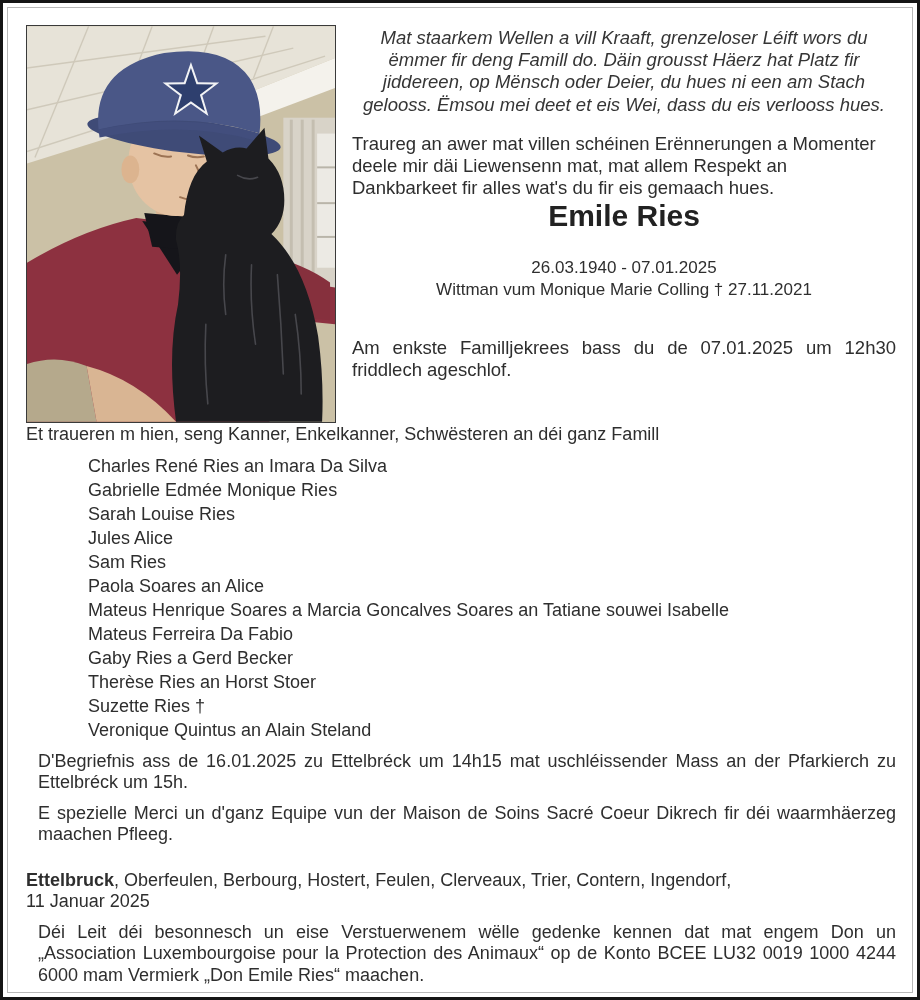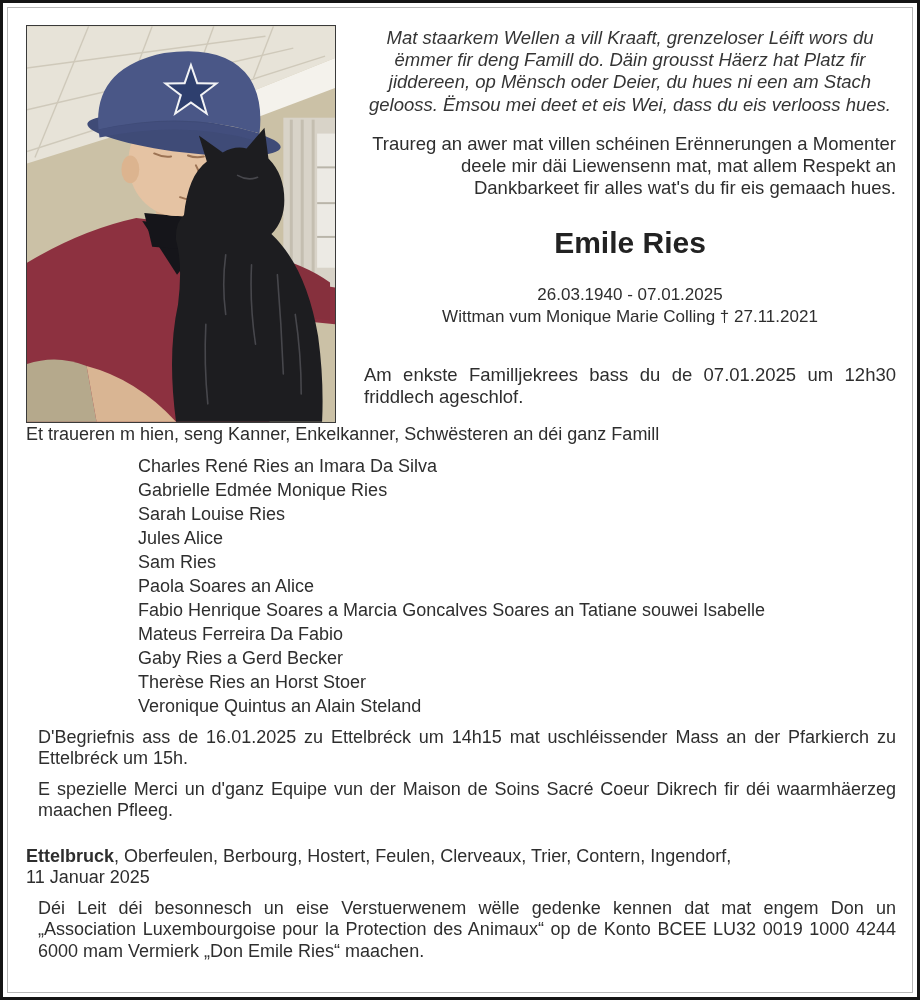--- a/index.html
+++ b/index.html
@@ -6,34 +6,34 @@
   .sheet {
     width:920px; height:1000px; box-sizing:border-box; position:relative;
     background:#ffffff; border:3px solid #141414;
     font-family:"Liberation Sans","DejaVu Sans",sans-serif; color:#2e2e2e;
     margin:0 auto;
   }
   .inner {
     position:absolute; inset:4px; border:1px solid #b8b8b8; box-sizing:border-box;
     padding:17px 16px 0 18px; overflow:hidden;
   }
-  .top-row { display:flex; gap:28px; }
+  .top-row { display:flex; gap:16px; }
   .photo-frame {
     width:310px; height:398px; flex:0 0 auto; border:1px solid #3a3a3a;
     box-sizing:border-box; overflow:hidden; background:#cbc1a6;
   }
   .photo-frame svg { display:block; }
   .right-col { flex:1 1 auto; min-width:0; padding-top:2px; }
   .poem { font-style:italic; font-size:18.5px; line-height:1.2; text-align:center; color:#353535; }
-  .tribute { margin-top:17px; font-size:18.5px; line-height:1.2; text-align:right; }
-  .deceased-name { margin-top:27px; font-size:30px; font-weight:bold; text-align:center; color:#222; }
+  .tribute { margin-top:17px; font-size:18.5px; line-height:1.2; text-align:left; }
+  .deceased-name { font-size:30px; font-weight:bold; text-align:center; color:#222; }
   .dates-block { margin-top:24px; font-size:17px; line-height:1.25; text-align:center; }
   .death-line { margin-top:37px; font-size:18.5px; line-height:1.2; text-align:justify; text-align-last:left; }
   .mourners-intro { margin-top:1px; font-size:18px; line-height:1.2; }
-  .family-list { margin:8px 0 0 112px; font-size:18px; }
+  .family-list { margin:8px 0 0 62px; font-size:18px; }
   .family-member { line-height:24px; white-space:nowrap; }
   .block { margin:9px 0 0 12px; font-size:18px; line-height:21.5px; text-align:justify; text-align-last:left; }
   .places-line { margin-top:24px; font-size:18px; line-height:21.5px; }
   .bold { font-weight:bold; }
 </style>
 </head>
 <body>
 
 <div class="sheet">
   <div class="inner">
@@ -126,24 +126,25 @@
 
     <div class="mourners-intro">Et traueren m hien, seng Kanner, Enkelkanner, Schwësteren an déi ganz Famill</div>
 
     <div class="family-list">
         <div class="family-member">Charles René Ries an Imara Da Silva</div>
         <div class="family-member">Gabrielle Edmée Monique Ries</div>
         <div class="family-member">Sarah Louise Ries</div>
         <div class="family-member">Jules Alice</div>
         <div class="family-member">Sam Ries</div>
         <div class="family-member">Paola Soares an Alice</div>
-        <div class="family-member">Fabio Henrique Soares a Marcia Goncalves Soares an Tatiane souwei Isabelle</div>
+        <div class="family-member">Mateus Henrique Soares a Marcia Goncalves Soares an Tatiane souwei Isabelle</div>
         <div class="family-member">Mateus Ferreira Da Fabio</div>
         <div class="family-member">Gaby Ries a Gerd Becker</div>
         <div class="family-member">Therèse Ries an Horst Stoer</div>
+        <div class="family-member">Suzette Ries †</div>
         <div class="family-member">Veronique Quintus an Alain Steland</div>
       </div>
 
     <p class="block">D'Begriefnis ass de 16.01.2025 zu Ettelbréck um 14h15 mat uschléissender Mass an der Pfarkierch zu Ettelbréck um 15h.</p>
 
     <p class="block">E spezielle Merci un d'ganz Equipe vun der Maison de Soins Sacré Coeur Dikrech fir déi waarmhäerzeg maachen Pfleeg.</p>
 
     <div class="places-line">
       <div><span class="bold">Ettelbruck</span><span>, Oberfeulen, Berbourg, Hostert, Feulen, Clerveaux, Trier, Contern, Ingendorf,</span></div>
       <div>11 Januar 2025</div>

